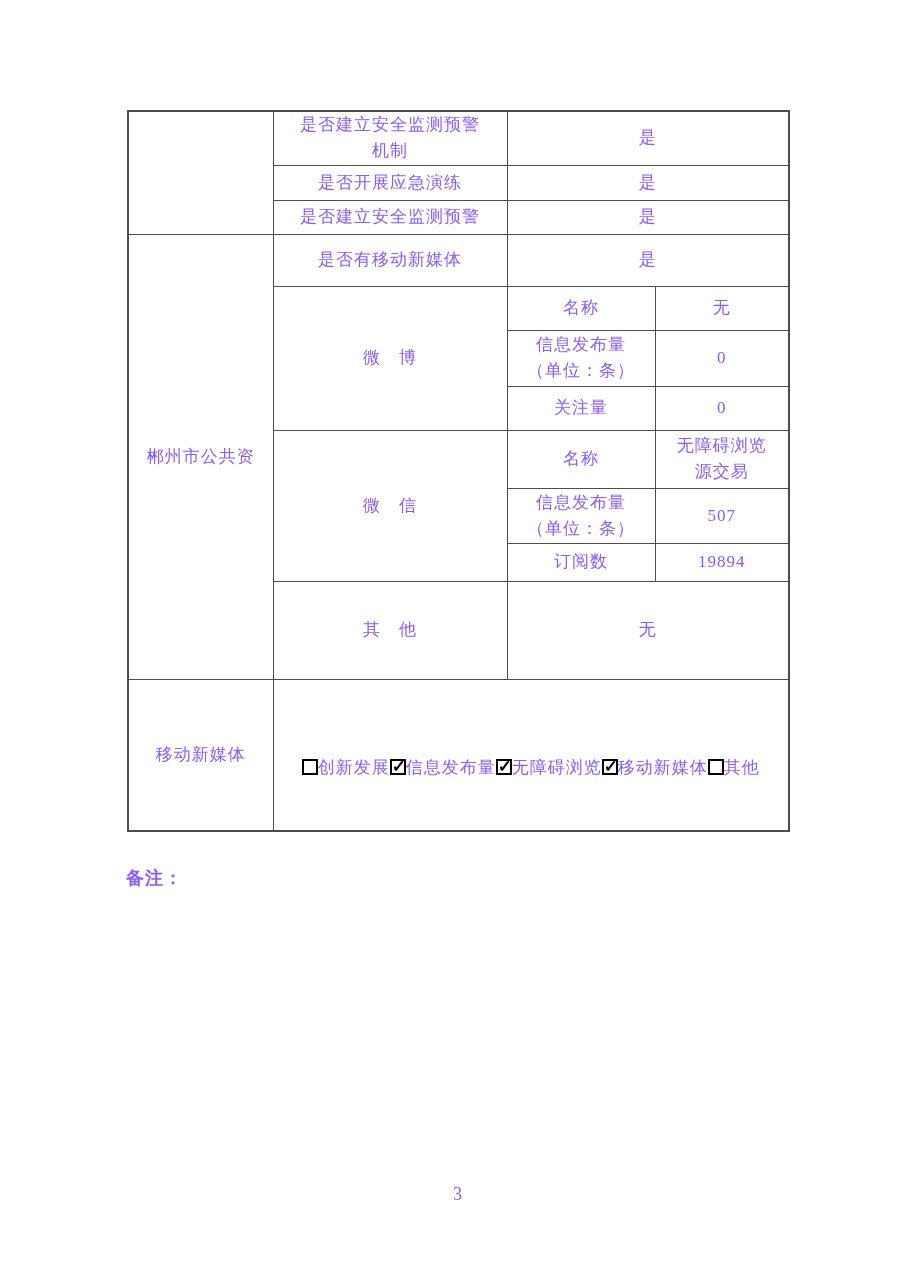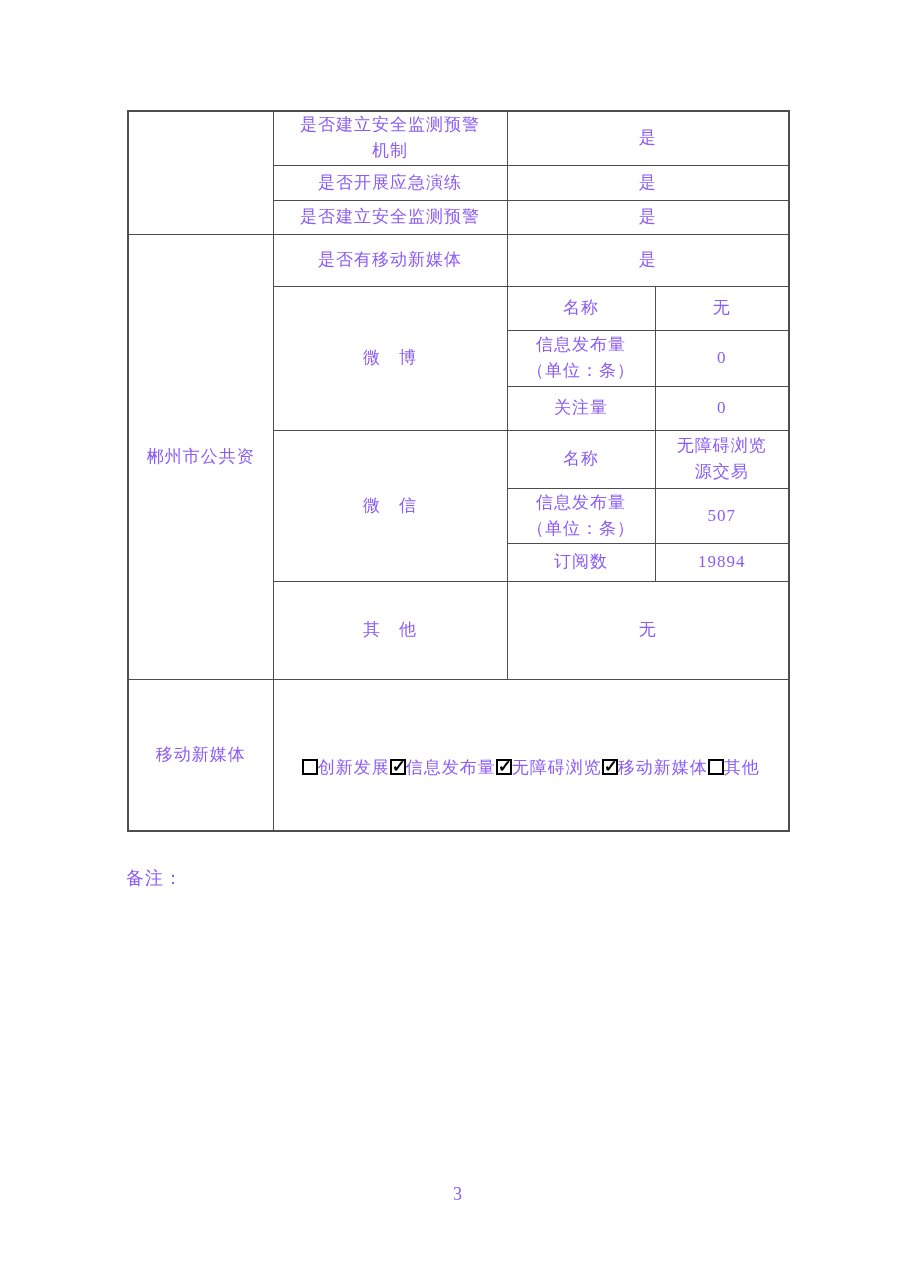--- a/index.html
+++ b/index.html
@@ -51,21 +51,21 @@
     font-size: 17px;
     font-weight: bold;
     color: #000;
     letter-spacing: 0;
   }
   .remark {
     position: absolute;
     left: 126px;
     top: 866px;
     font-size: 18px;
-    font-weight: normal;
+    font-weight: bold;
     letter-spacing: 1px;
   }
   .page-number {
     position: absolute;
     left: 127px;
     top: 1184px;
     width: 661px;
     text-align: center;
     font-size: 18px;
   }

